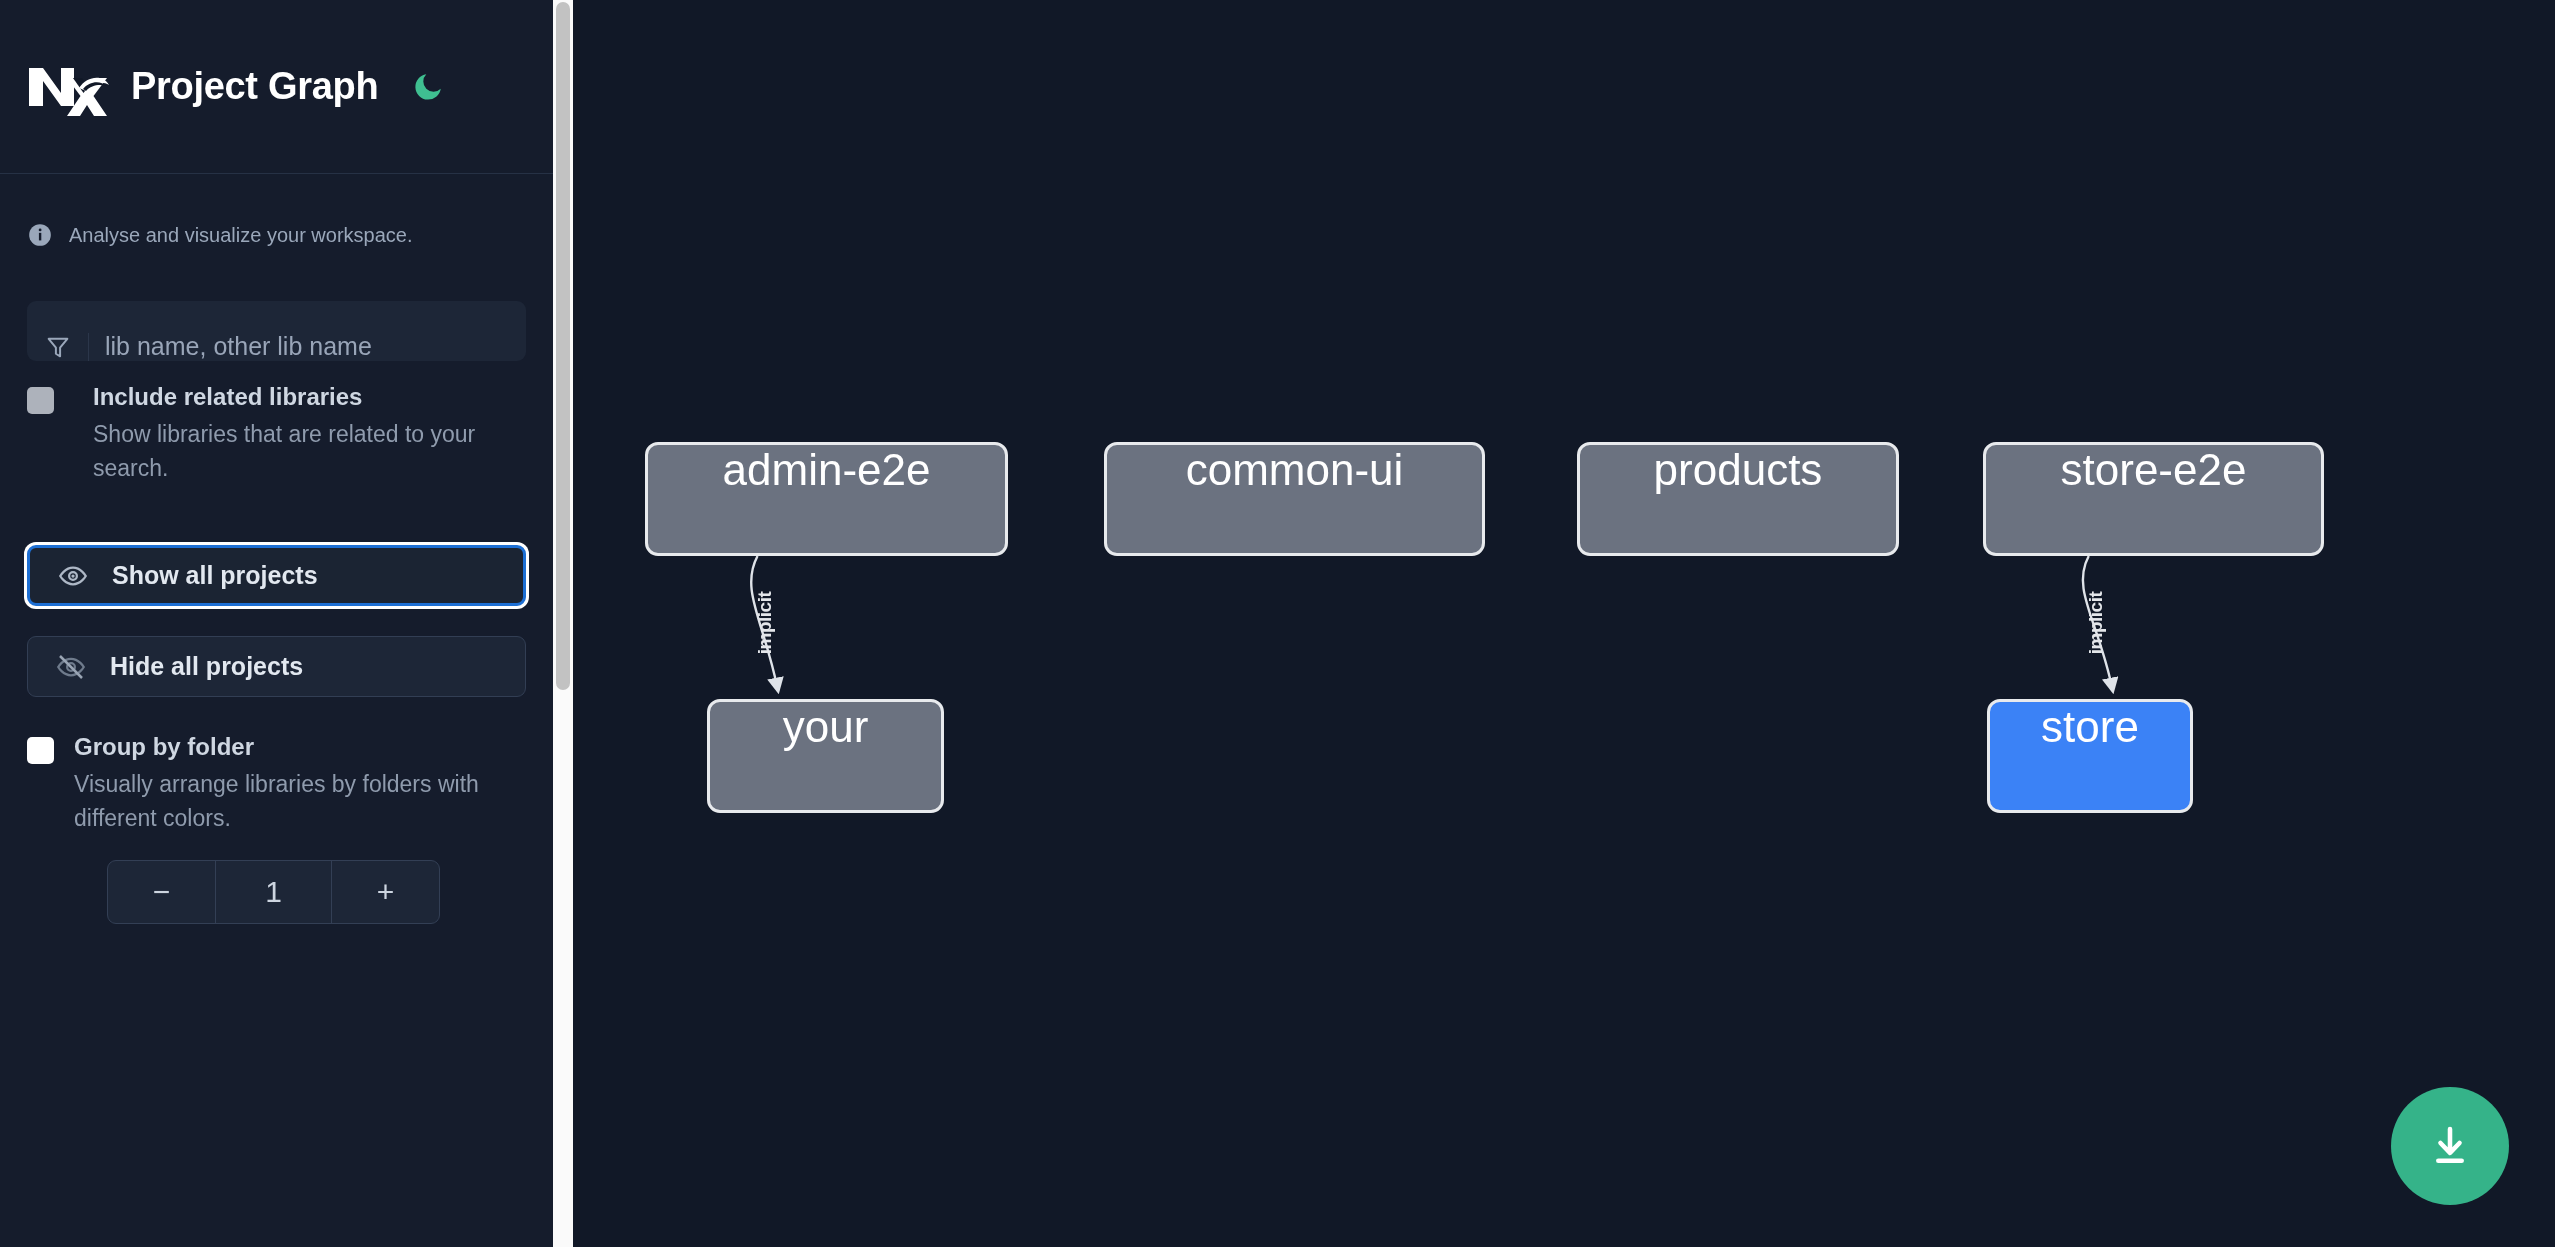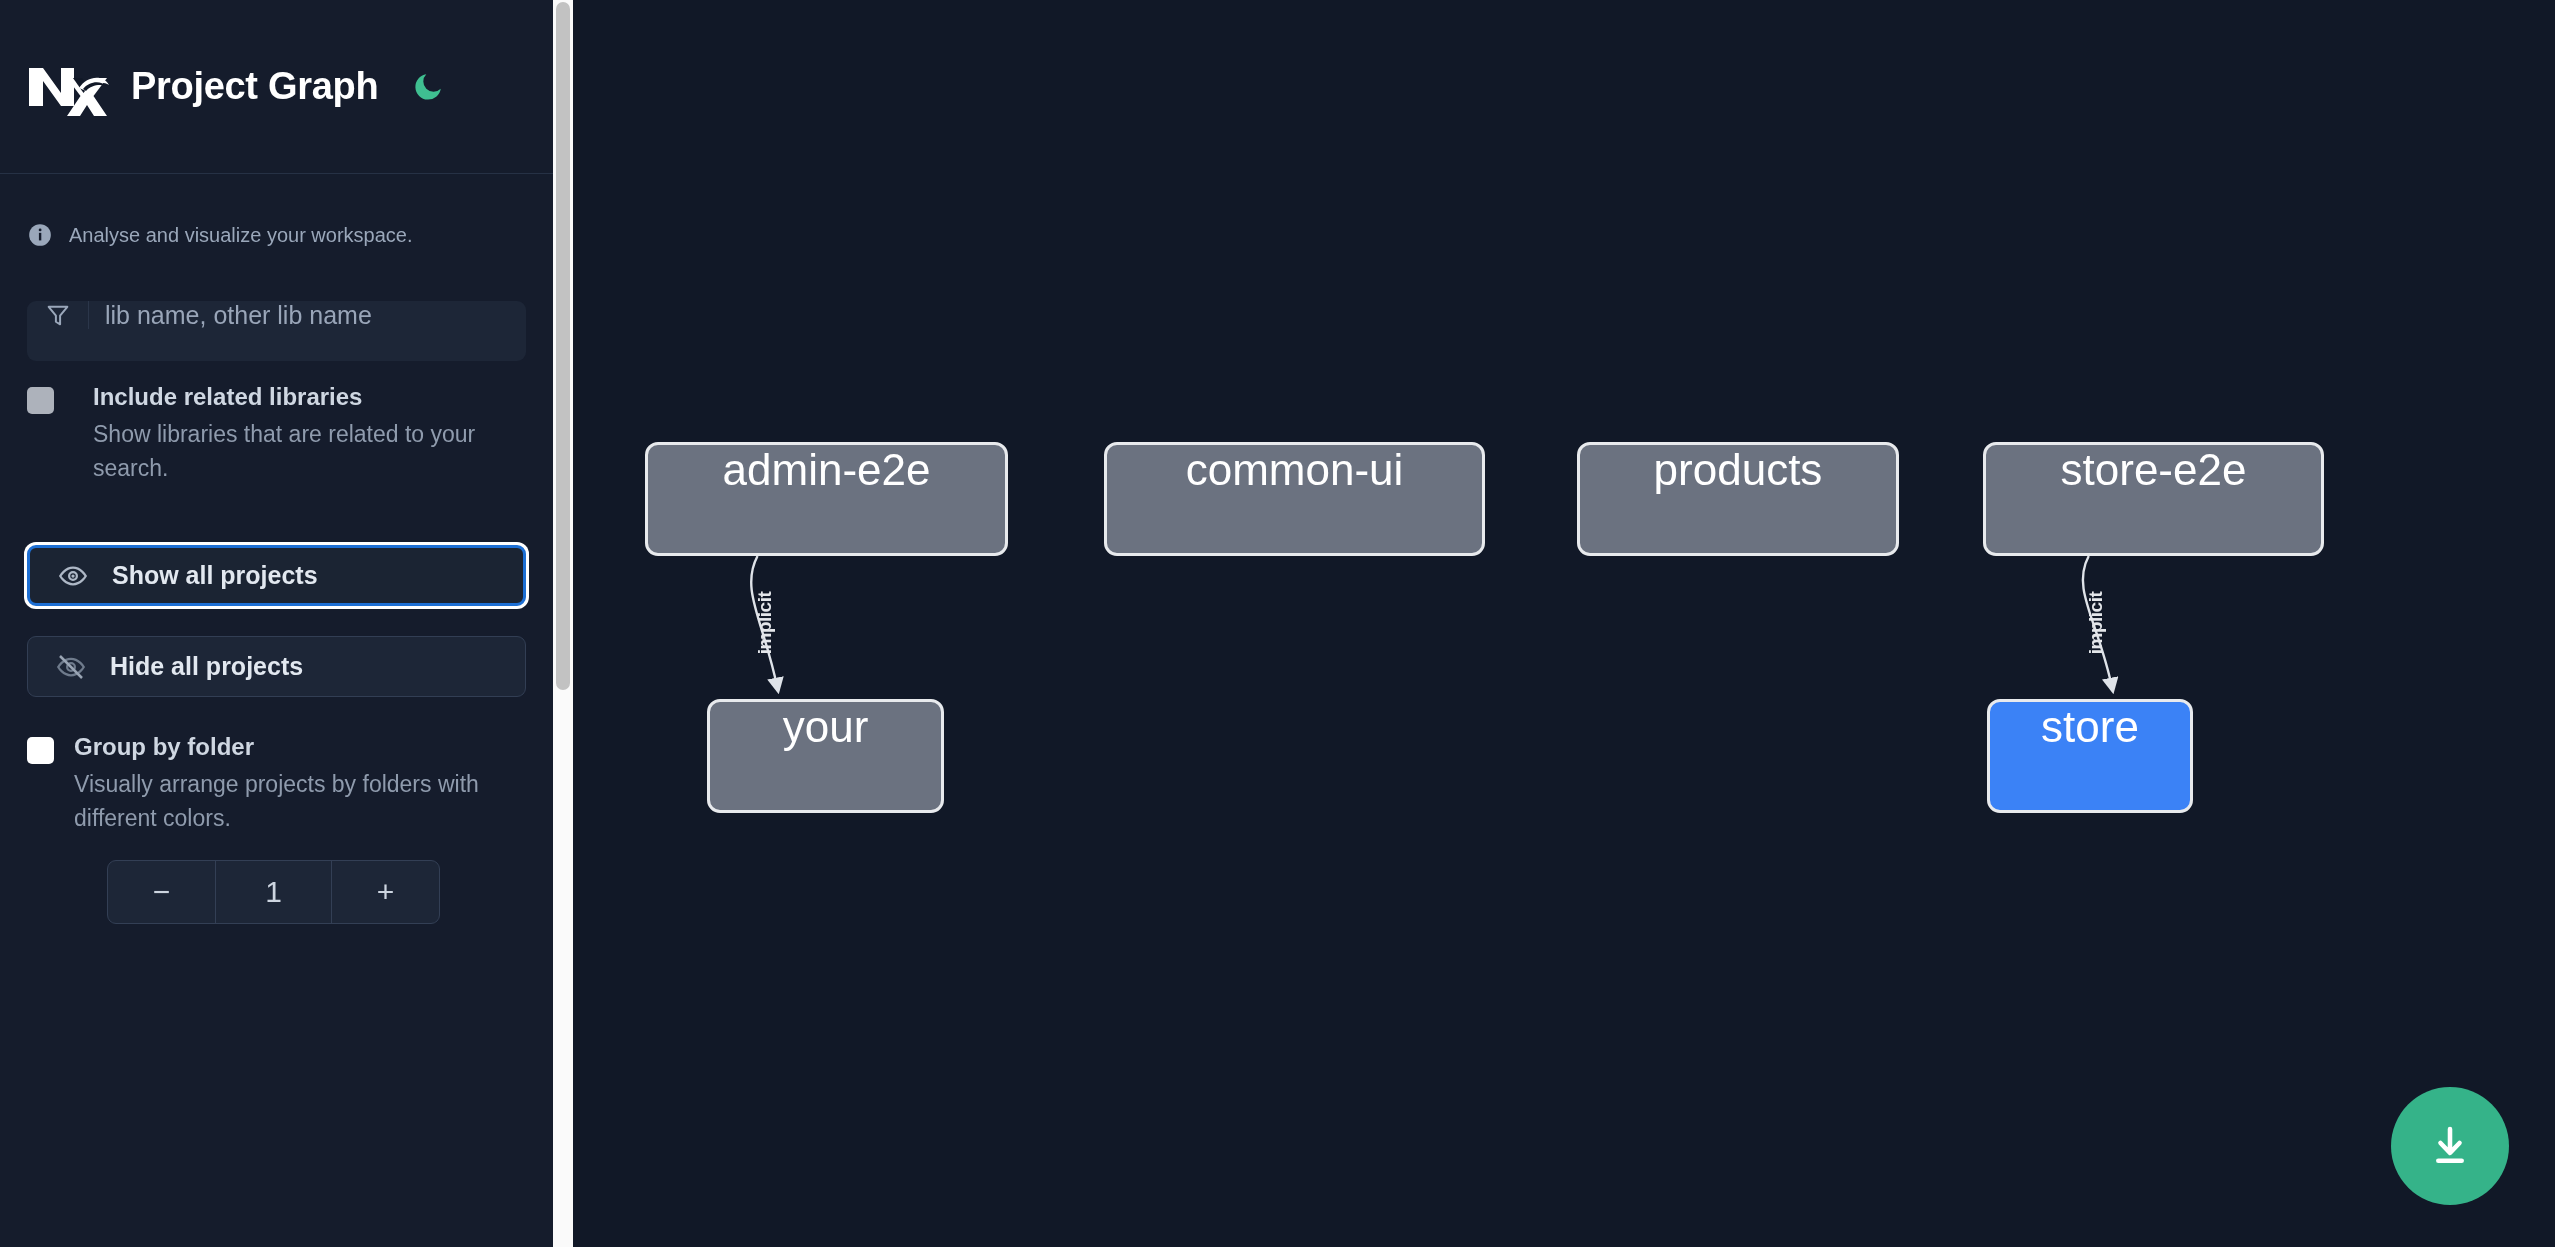--- a/index.html
+++ b/index.html
@@ -79,21 +79,21 @@
     font-size: 20px;
     color: #9aa7ba;
     white-space: nowrap;
   }
 
   
   .search-wrap {
     margin: 53px 27px 0 27px;
     height: 60px;
     display: flex;
-    align-items: flex-start;
+    align-items: flex-end;
     background: #1d2troubleshoot;
     background: #1d2637;
     border-radius: 9px;
     overflow: hidden;
   }
   .search-iconbox {
     width: 62px;
     display: flex;
     align-items: center;
     justify-content: center;
@@ -365,21 +365,21 @@
           </svg>
         </span>
         <span>Hide all projects</span>
       </button>
     </div>
 
     <div class="check-row r2">
       <div class="cbox empty"></div>
       <div>
         <div class="check-label">Group by folder</div>
-        <div class="check-desc">Visually arrange projects by folders with different colors.</div>
+        <div class="check-desc">Visually arrange libraries by folders with different colors.</div>
       </div>
     </div>
 
 
     <div class="stepper">
       <div class="step-btn step-minus">−</div>
       <div class="step-val">1</div>
       <div class="step-btn step-plus">+</div>
     </div>
 

